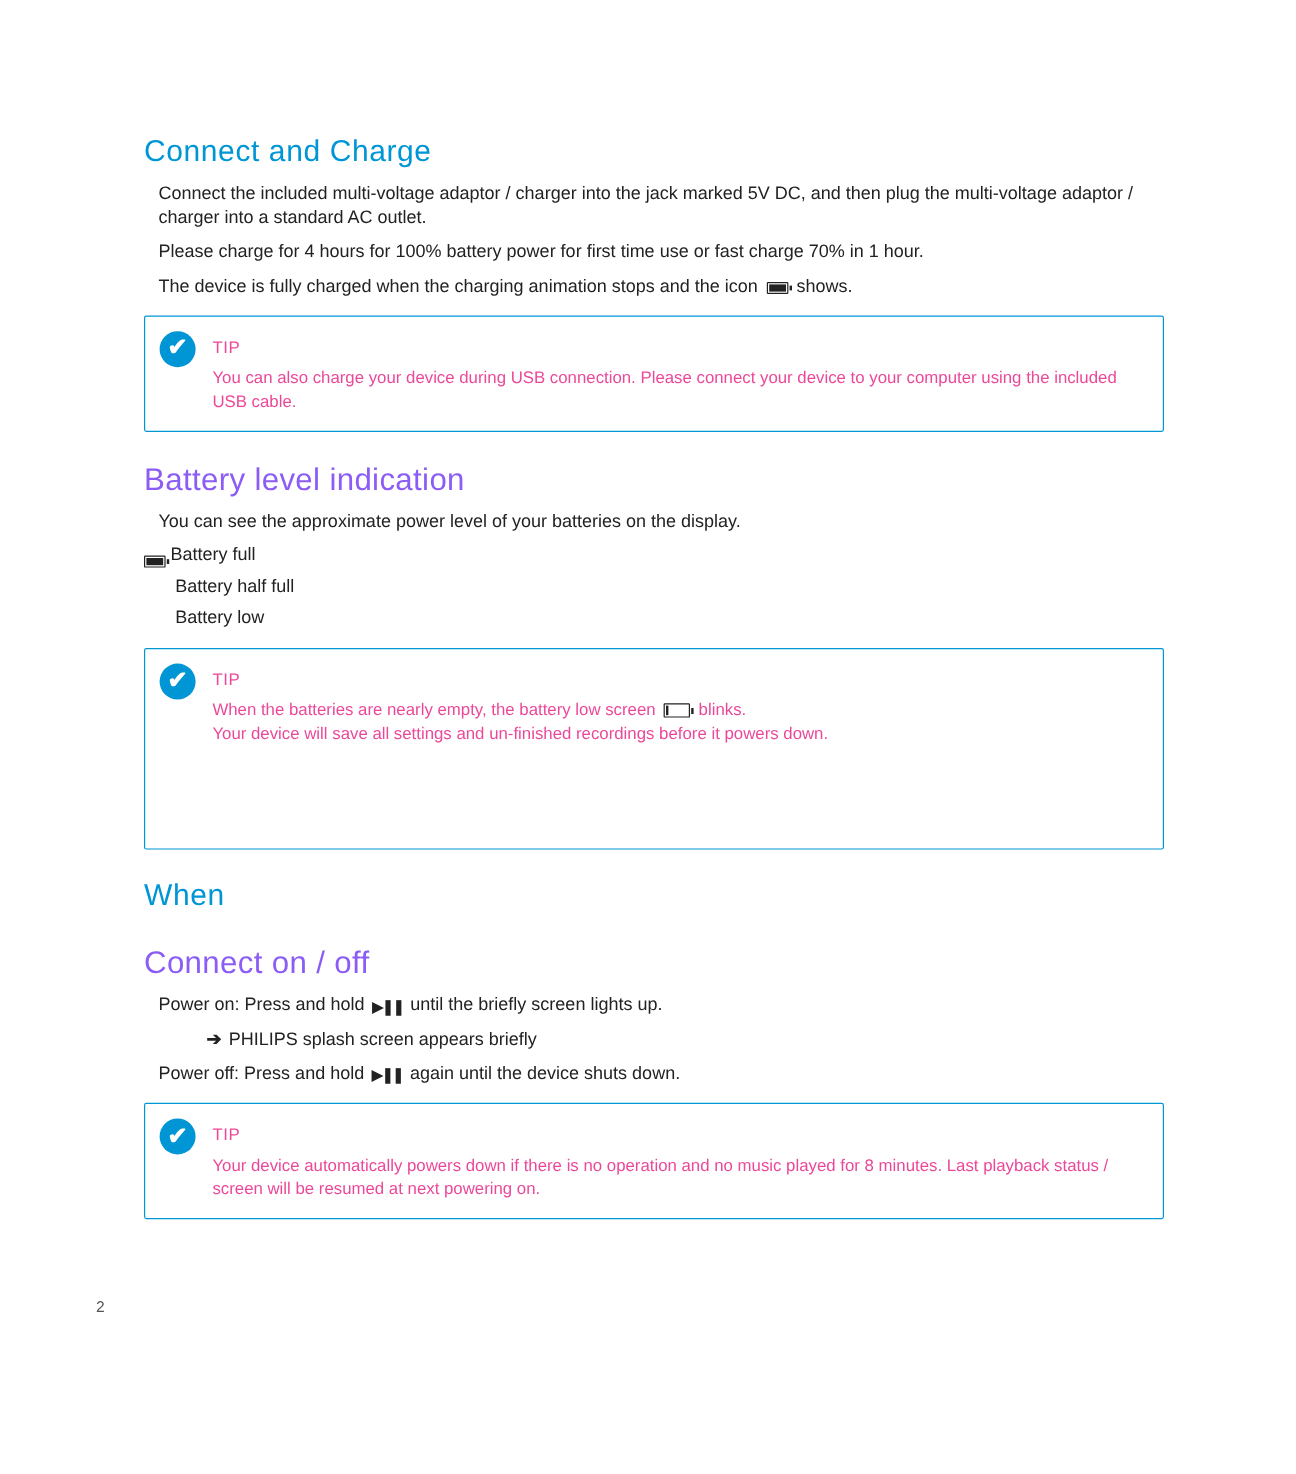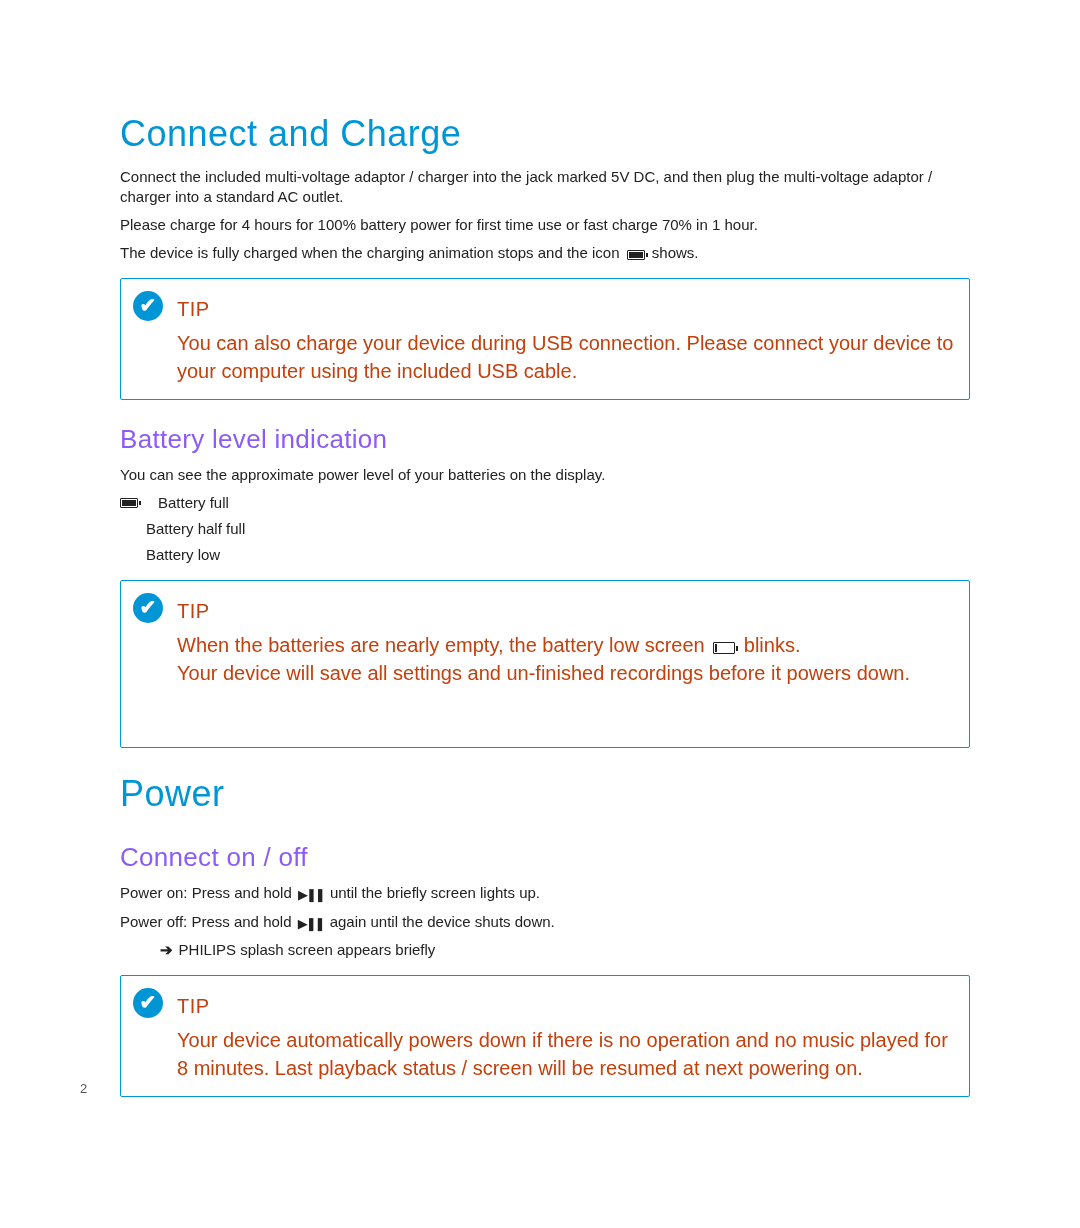--- a/index.html
+++ b/index.html
@@ -11,35 +11,35 @@
     line-height: 1.35;
   }
   .page {
     width: 1080px;
     min-height: 1228px;
     box-sizing: border-box;
     padding: 110px 110px 40px 120px;
     position: relative;
   }
   h1 {
-    font-size: 36px;
+    font-size: 25px;
     font-weight: 400;
     color: #0096d6;
     margin: 0 0 8px 0;
     letter-spacing: 0.5px;
   }
   h2 {
     font-size: 26px;
     font-weight: 400;
     color: #8b5cf6;
     margin: 22px 0 6px 0;
     letter-spacing: 0.3px;
   }
   p.body {
-    margin: 8px 0;
+    margin: 8px 12px;
   }
   .tipbox {
     border: 1px solid #0096d6;
     border-radius: 2px;
     margin: 14px 0 22px 0;
     padding: 12px 12px 14px 12px;
     display: flex;
     gap: 14px;
     align-items: flex-start;
   }
@@ -51,34 +51,34 @@
     height: 30px;
     border-radius: 50%;
     display: flex;
     align-items: center;
     justify-content: center;
     font-size: 20px;
     flex-shrink: 0;
     font-weight: bold;
   }
   .tipbox .tipcontent {
-    color: #c2410c;
-    font-size: 20px;
+    color: #ec4899;
+    font-size: 14px;
     line-height: 1.4;
     margin-top: 4px;
   }
   .tipbox .tipcontent .tip-label {
     display: block;
     margin-bottom: 6px;
     letter-spacing: 0.5px;
   }
   .batt-line {
     display: flex;
-    align-items: center;
-    gap: 20px;
+    align-items: flex-end;
+    gap: 4px;
     margin: 6px 0;
     padding-left: 0;
   }
   .batt-indent { padding-left: 26px; }
   .batt-icon {
     width: 18px;
     height: 10px;
     border: 1.5px solid #222;
     position: relative;
     display: inline-block;
@@ -173,35 +173,35 @@
     <div class="check">✔</div>
     <div class="tipcontent">
       <span class="tip-label">TIP</span>
       <span>When the batteries are nearly empty, the battery low screen</span>
       <span class="batt-icon batt-empty inline-icon batt-wide"><span class="batt-fill"></span></span>
       <span>blinks.</span><br>
       <span>Your device will save all settings and un-finished recordings before it powers down.</span>
     </div>
   </div>
 
-  <h1>Power</h1>
+  <h1>When</h1>
   <h2>Connect on / off</h2>
 
   <p class="body">
     <span>Power on: Press and hold</span>
     <span class="play-pause">▶❚❚</span>
     <span>until the briefly screen lights up.</span>
   </p>
+  <p class="body indent-line">
+    <span class="arrow-right">➔</span><span>PHILIPS splash screen appears briefly</span>
+  </p>
   <p class="body">
     <span>Power off: Press and hold</span>
     <span class="play-pause">▶❚❚</span>
     <span>again until the device shuts down.</span>
-  </p>
-  <p class="body indent-line">
-    <span class="arrow-right">➔</span><span>PHILIPS splash screen appears briefly</span>
   </p>
 
   <div class="tipbox">
     <div class="check">✔</div>
     <div class="tipcontent">
       <span class="tip-label">TIP</span>
       <span>Your device automatically powers down if there is no operation and no music played for 8 minutes.  Last playback status / screen will be resumed at next powering on.</span>
     </div>
   </div>
 

